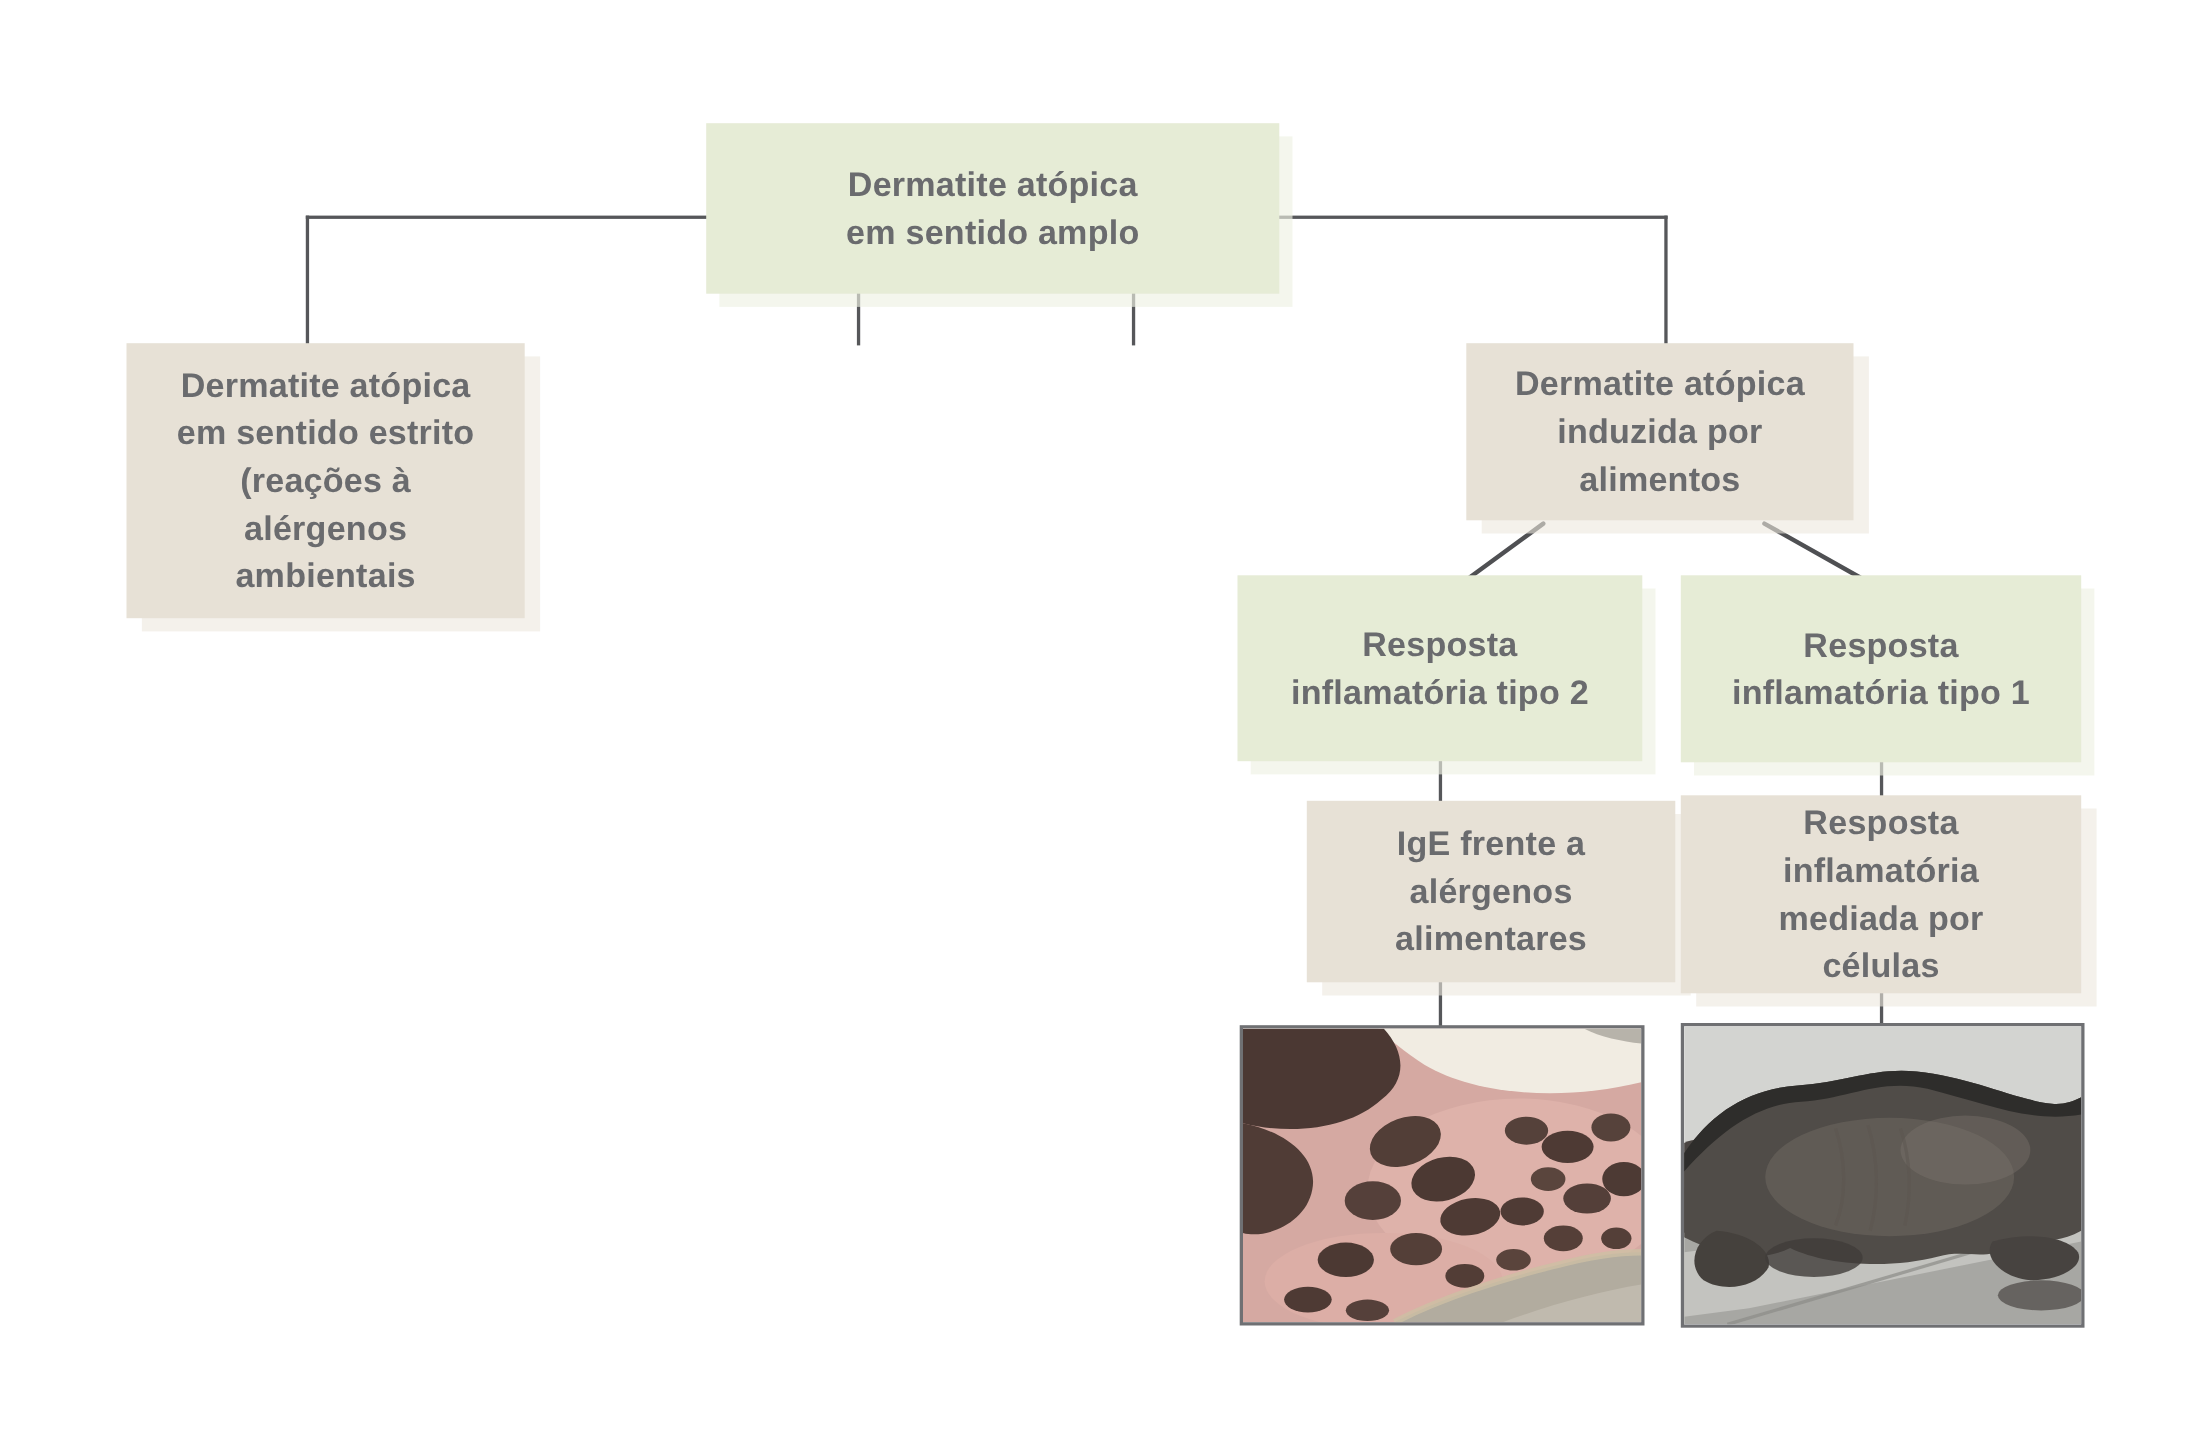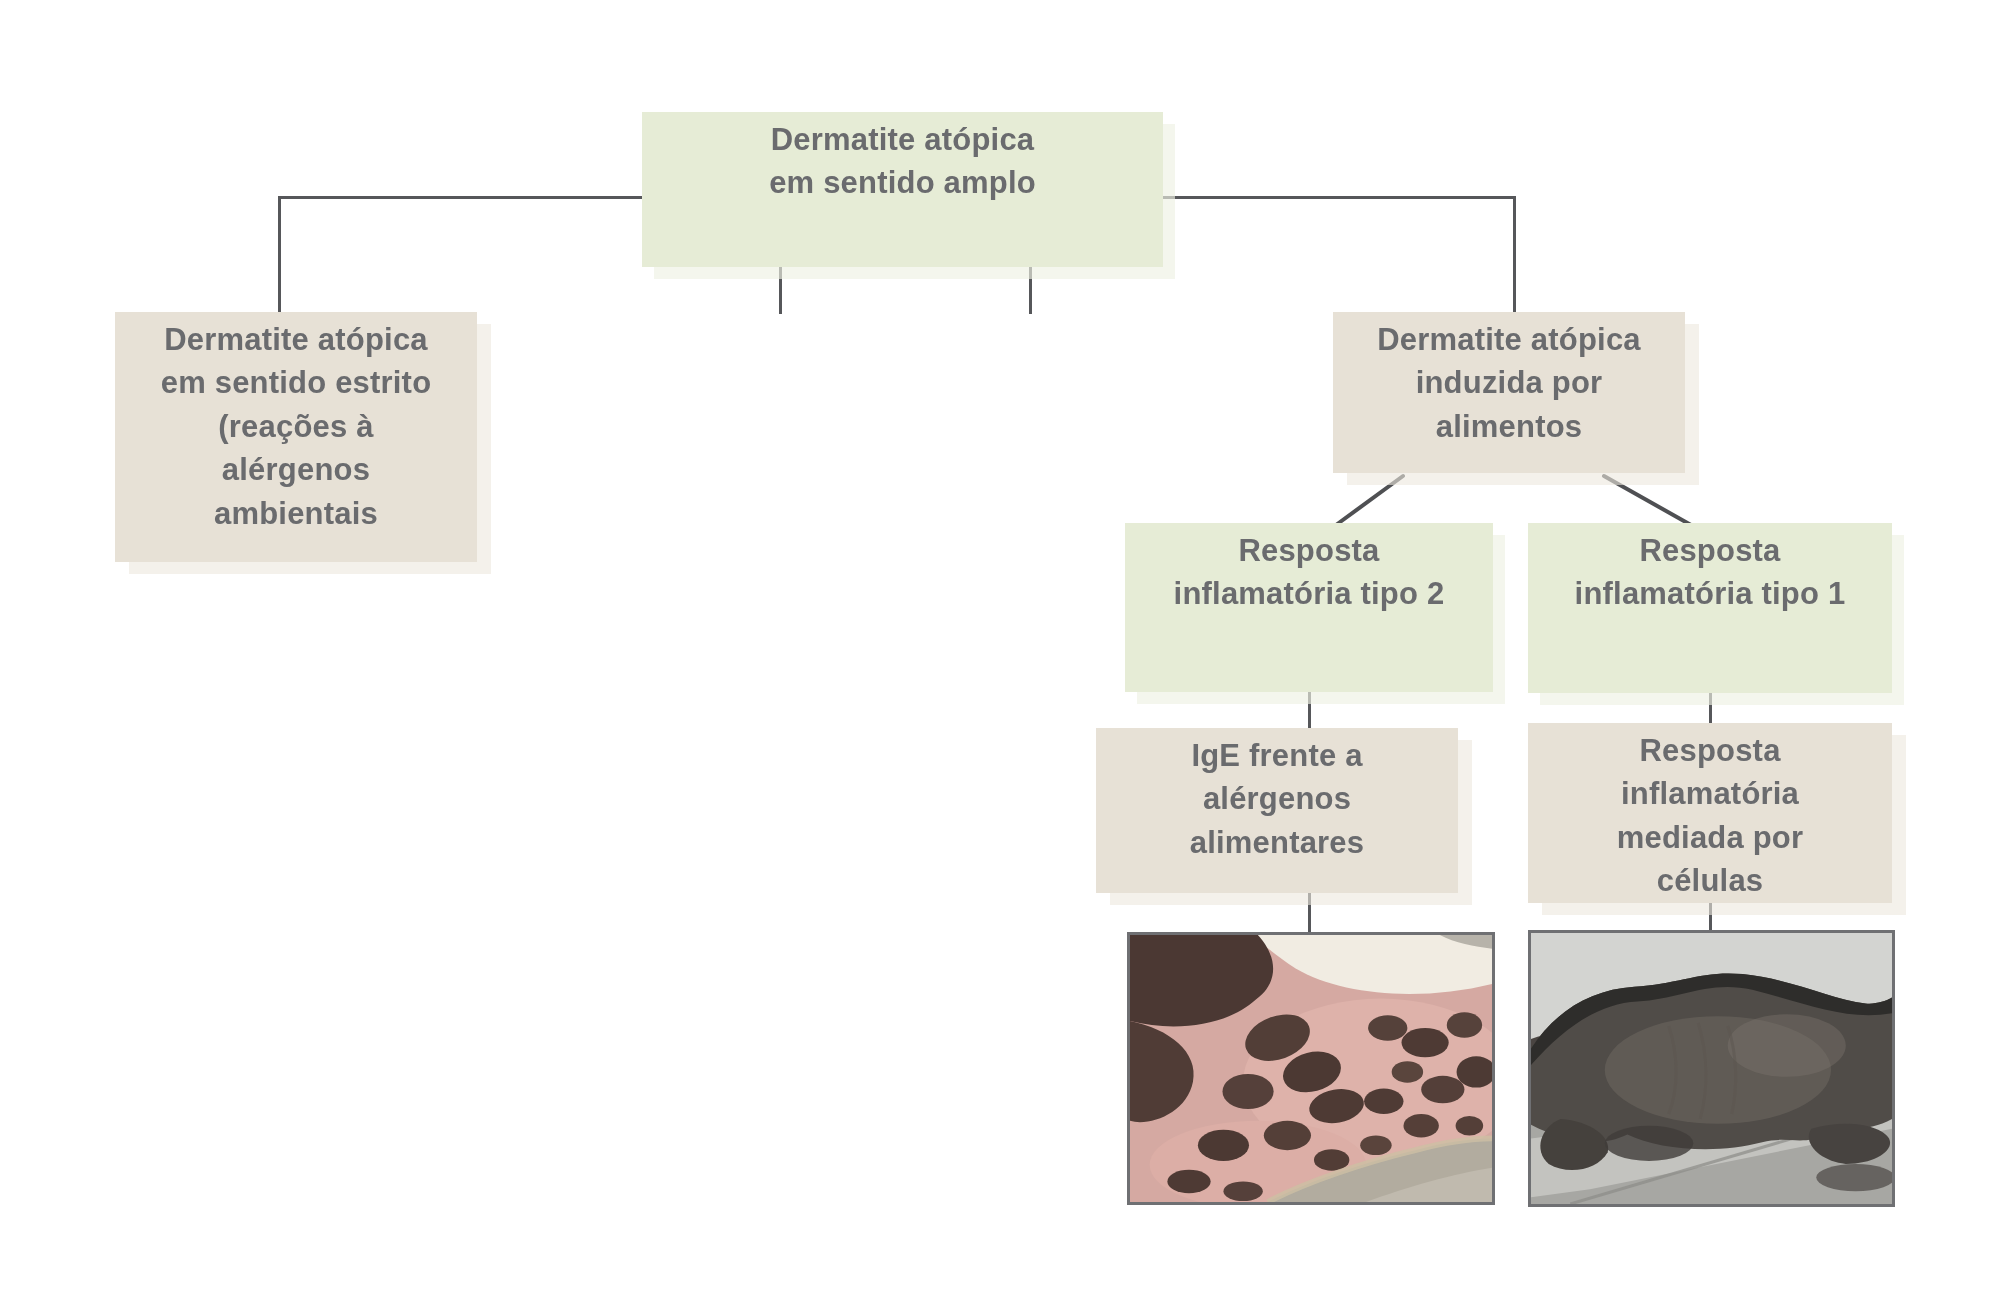--- a/index.html
+++ b/index.html
@@ -5,21 +5,21 @@
   html,body{margin:0;padding:0;background:#ffffff;}
   .canvas{
     position:relative;
     width:2000px;height:1314px;
     background:#ffffff;
     font-family:"Liberation Sans",sans-serif;
     overflow:hidden;
   }
   .node{
     position:absolute;
-    display:flex;align-items:flex-start;justify-content:center;
+    display:flex;align-items:center;justify-content:center;
     text-align:center;
     box-sizing:border-box;
     padding:6px 8px;
   }
   .node .lbl{
     white-space:pre-line;
     font-weight:bold;
     font-size:31px;
     line-height:1.40;
     color:#6a6b6e;
@@ -78,21 +78,21 @@
 
   <div class="node green" style="left:1125px;top:523px;width:368px;height:169px">
     <span class="lbl">Resposta
 inflamatória tipo 2</span>
   </div>
   <div class="node green" style="left:1528px;top:523px;width:364px;height:170px">
     <span class="lbl">Resposta
 inflamatória tipo 1</span>
   </div>
 
-  <div class="node beige" style="left:1096px;top:728px;width:362px;height:165px">
+  <div class="node beige" style="left:1188px;top:728px;width:335px;height:165px">
     <span class="lbl">IgE frente a
 alérgenos
 alimentares</span>
   </div>
   <div class="node beige" style="left:1528px;top:723px;width:364px;height:180px">
     <span class="lbl">Resposta
 inflamatória
 mediada por
 células</span>
   </div>

